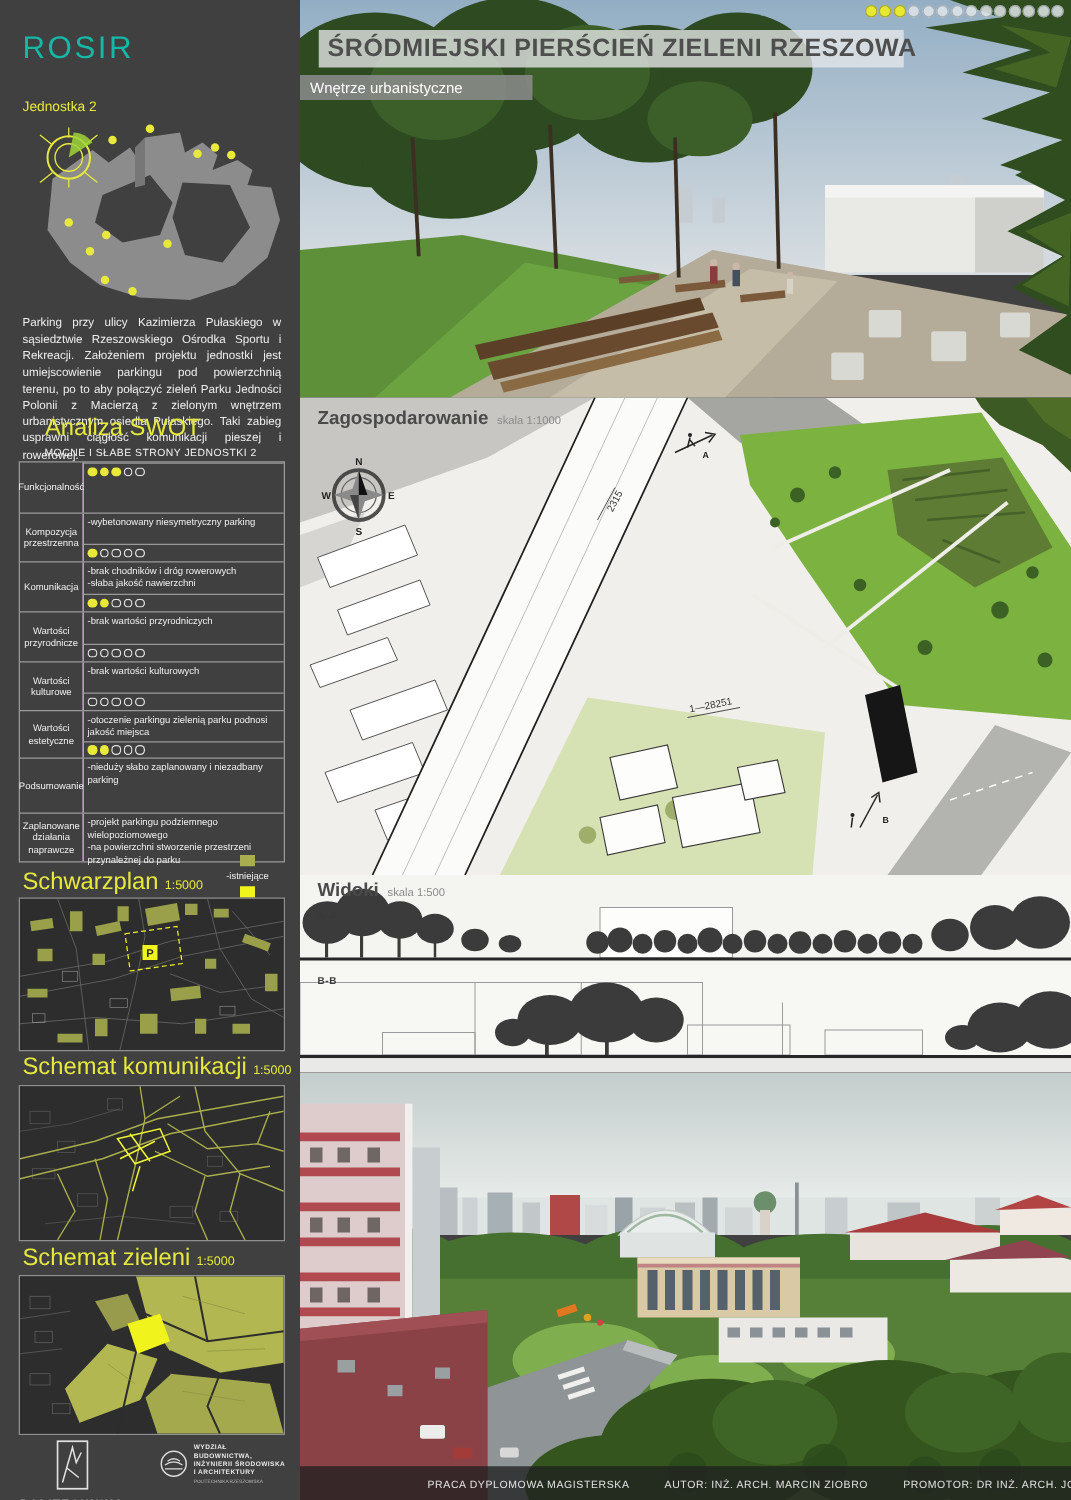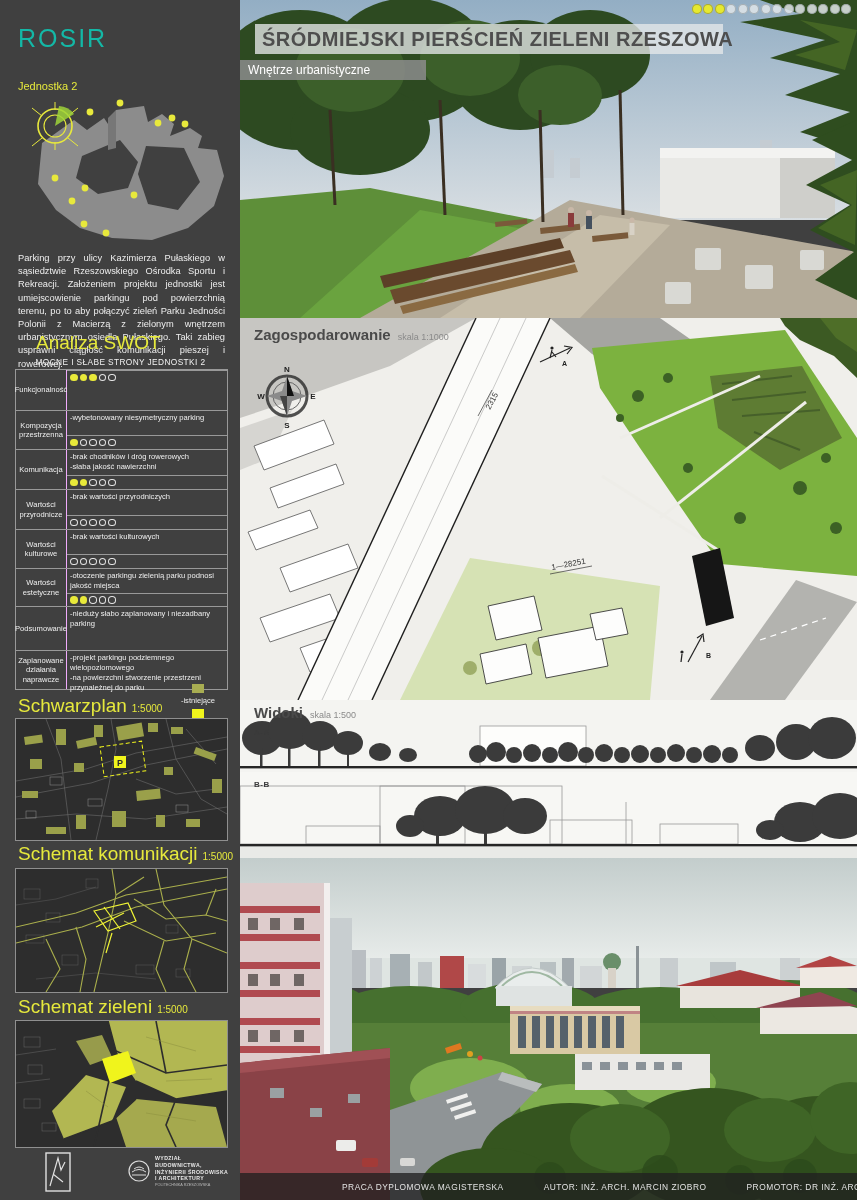--- a/index.html
+++ b/index.html
@@ -45,21 +45,21 @@
   .title-band{left:15px;top:24px;width:468px;height:30px;background:rgba(230,232,233,.78);
     display:flex;align-items:center;padding-left:7px;box-sizing:border-box;}
   .title-band span{font-size:20px;font-weight:bold;color:#4e4e4e;letter-spacing:.5px;white-space:nowrap;}
   .sub-band{left:0;top:60px;width:186px;height:20px;background:rgba(140,140,140,.85);
     display:flex;align-items:center;padding-left:8px;box-sizing:border-box;}
   .sub-band span{font-size:12px;color:#fff;}
   .sec-title{font-size:15px;font-weight:bold;color:#4a4a4a;}
   .sec-title .scale{font-size:9px;font-weight:normal;color:#8a8a8a;margin-left:7px;}
   .cut-label{font-size:8px;font-weight:bold;color:#3a3a3a;letter-spacing:.5px;}
   .footer-band{left:0;top:1173px;width:617px;height:27px;background:rgba(32,32,32,.78);
-    display:flex;align-items:center;gap:40px;padding-left:102px;box-sizing:border-box;}
+    display:flex;align-items:center;gap:28px;padding-left:102px;box-sizing:border-box;}
   .footer-band span{font-size:8.4px;color:#e2e2e2;letter-spacing:.5px;white-space:nowrap;}
 </style>
 </head>
 <body>
 
 <div class="poster">
 
   <div class="abs sb-logo">ROSIR</div>
   <div class="abs sb-unit">Jednostka 2</div>
 

